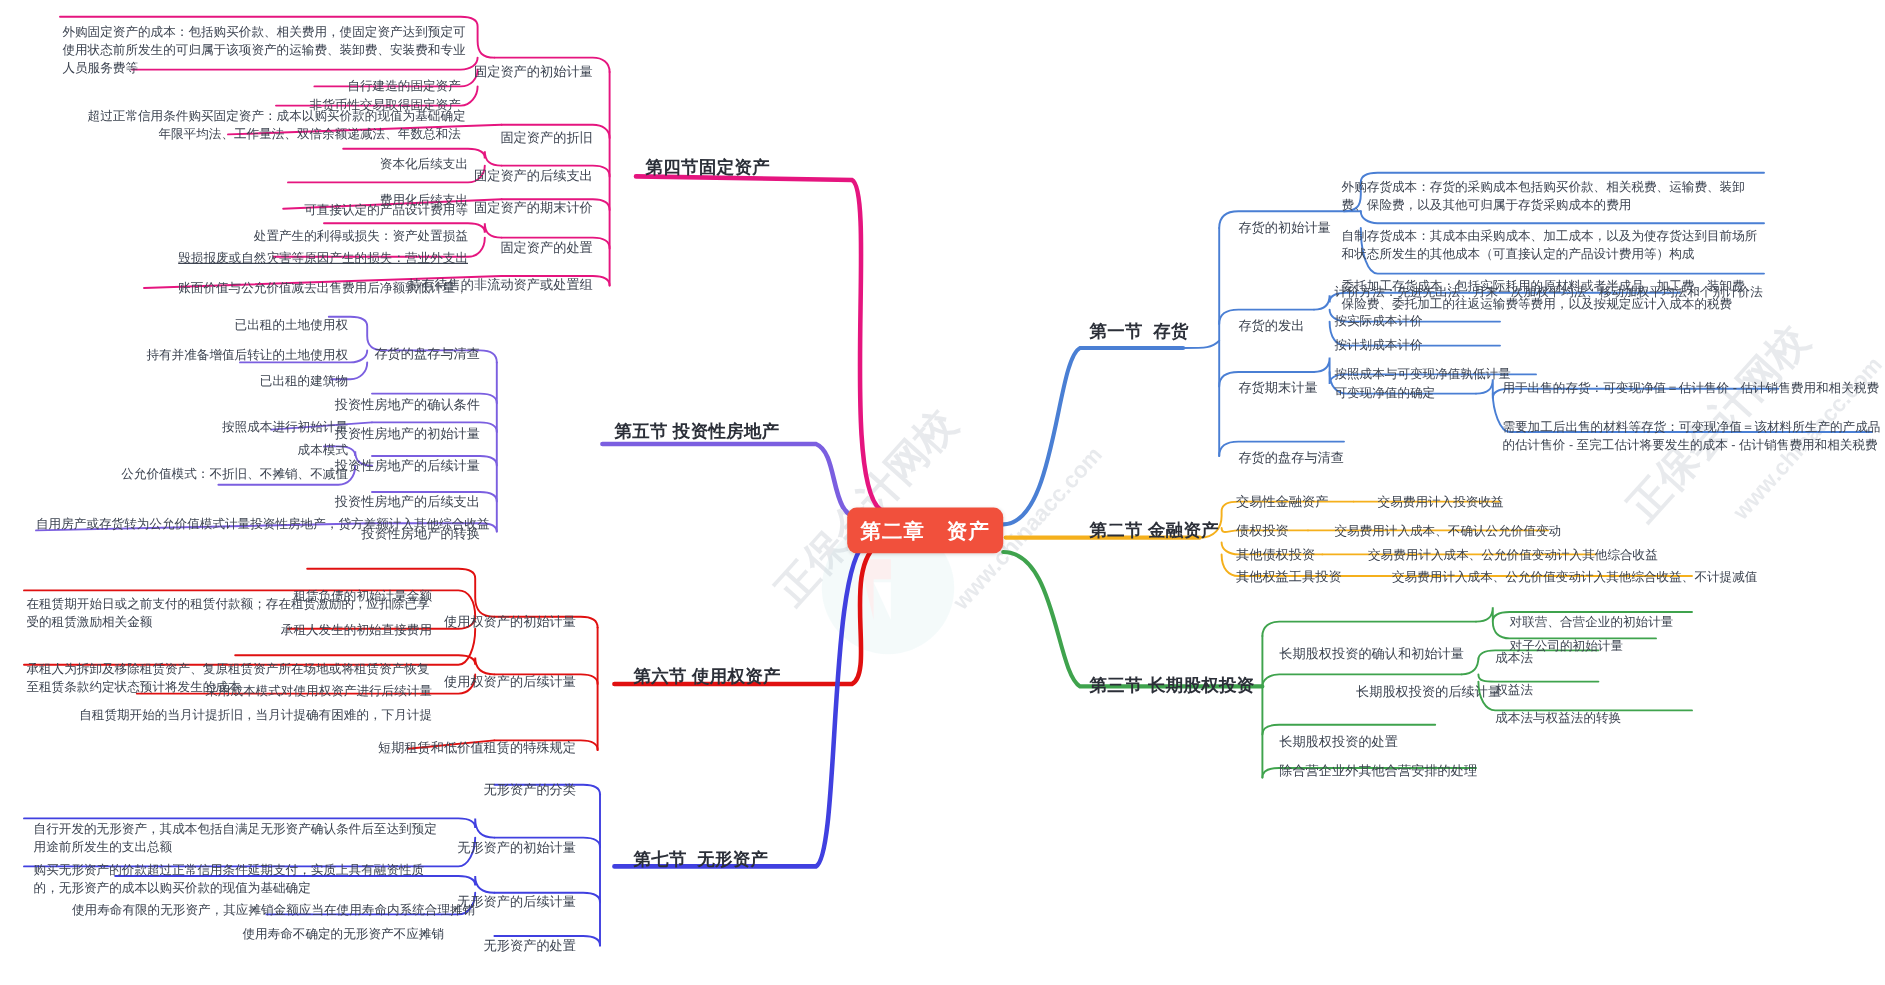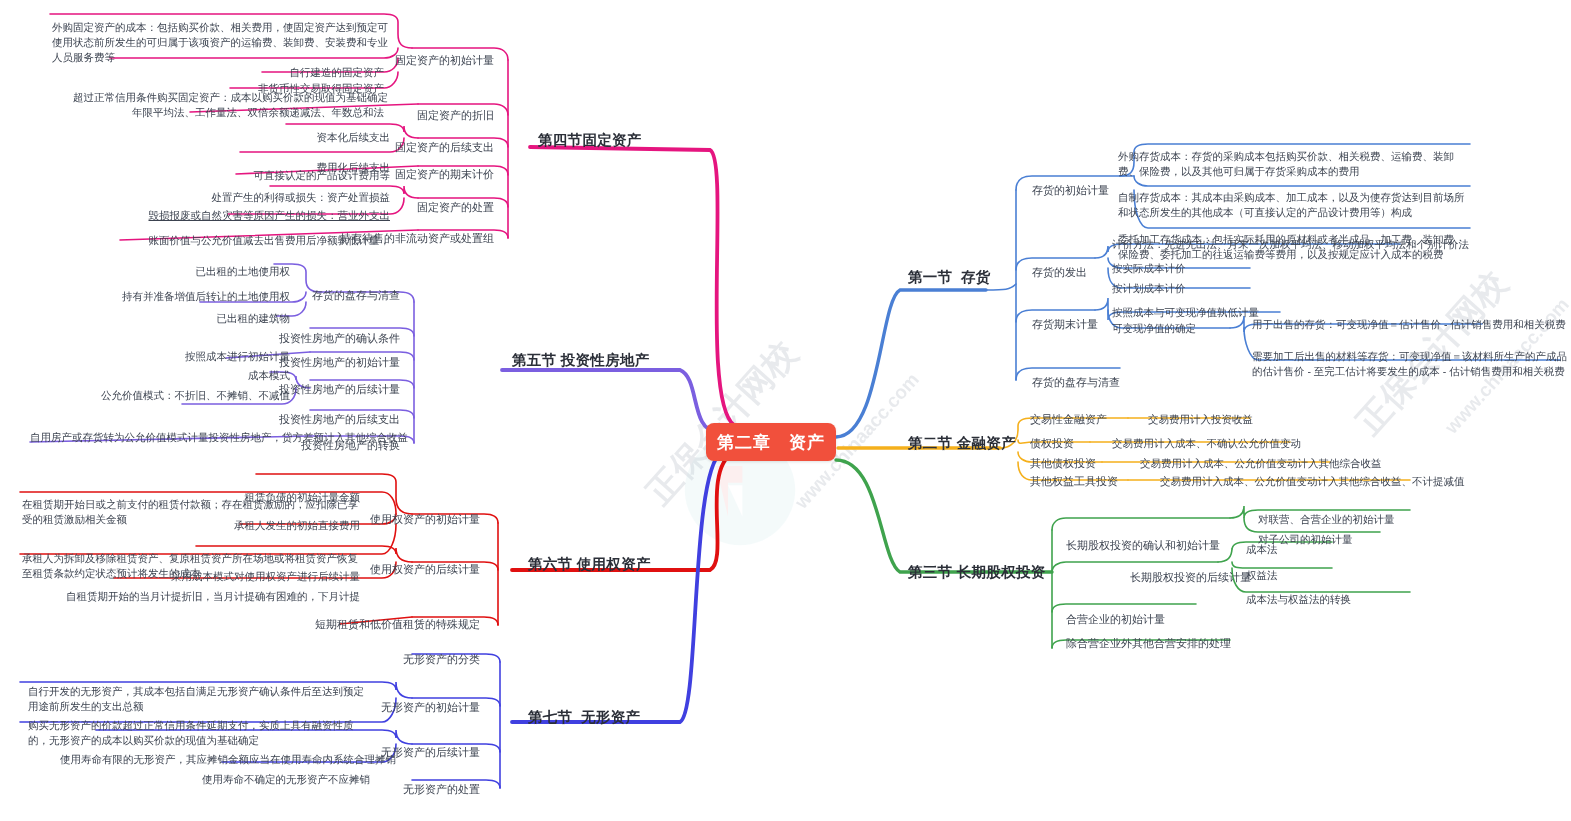--- a/index.html
+++ b/index.html
@@ -224,21 +224,21 @@
   <div class="node lv2" style="left:1030px;top:456px;">其他债权投资</div>
   <div class="node lv2" style="left:1030px;top:474px;">其他权益工具投资</div>
   <div class="node lv3" style="left:1148px;top:412px;">交易费用计入投资收益</div>
   <div class="node lv3" style="left:1112px;top:436px;">交易费用计入成本、不确认公允价值变动</div>
   <div class="node lv3" style="left:1140px;top:456px;">交易费用计入成本、公允价值变动计入其他综合收益</div>
   <div class="node lv3" style="left:1160px;top:474px;">交易费用计入成本、公允价值变动计入其他综合收益、不计提减值</div>
 
   <div class="node lv1" style="left:908px;top:565px;">第三节 长期股权投资</div>
   <div class="node lv2" style="left:1066px;top:538px;">长期股权投资的确认和初始计量</div>
   <div class="node lv2" style="left:1120px;top:570px;margin-left:10px;">长期股权投资的后续计量</div>
-  <div class="node lv2" style="left:1066px;top:612px;">合营企业的初始计量</div>
+  <div class="node lv2" style="left:1066px;top:612px;">长期股权投资的处置</div>
   <div class="node lv2" style="left:1066px;top:636px;">除合营企业外其他合营安排的处理</div>
   <div class="node lv3" style="left:1258px;top:512px;">对联营、合营企业的初始计量</div>
   <div class="node lv3" style="left:1258px;top:532px;">对子公司的初始计量</div>
   <div class="node lv3" style="left:1246px;top:542px;">成本法</div>
   <div class="node lv3" style="left:1246px;top:568px;">权益法</div>
   <div class="node lv3" style="left:1246px;top:592px;">成本法与权益法的转换</div>
 
   <div class="node lv1" style="left:538px;top:133px;">第四节固定资产</div>
   <div class="node lv2 ta-r" style="left:258px;top:53px;width:236px;">固定资产的初始计量</div>
   <div class="node lv2 ta-r" style="left:258px;top:108px;width:236px;">固定资产的折旧</div>

